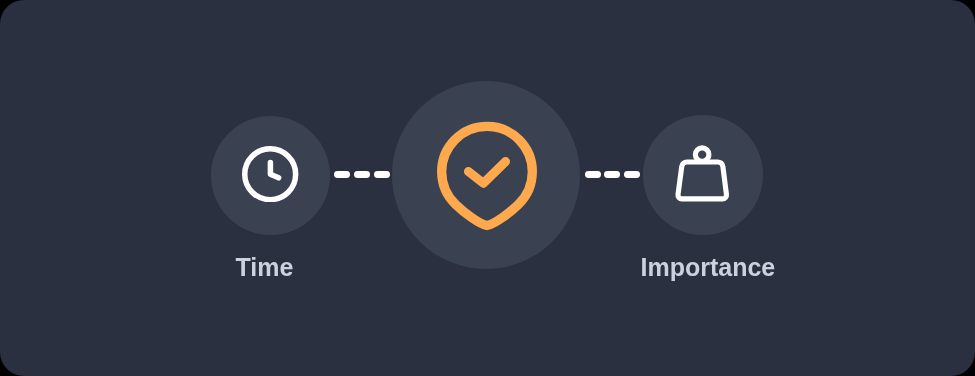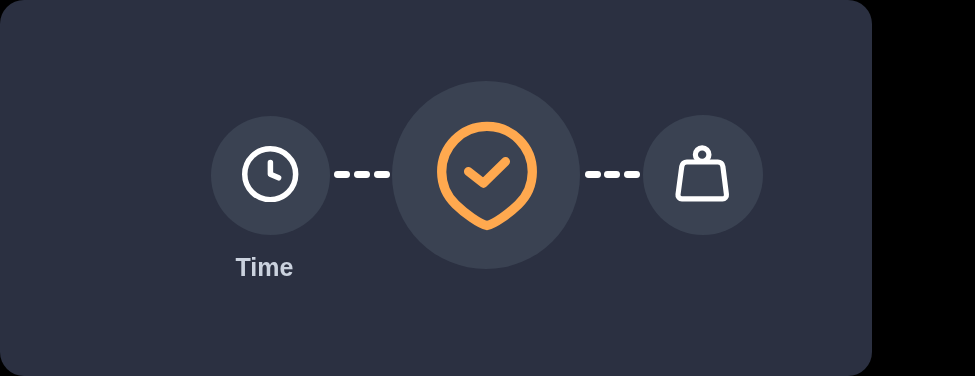--- a/index.html
+++ b/index.html
@@ -1,18 +1,18 @@
 <!DOCTYPE html>
 <html><head>
 <meta charset="utf-8">
 <title>Criteria</title>
 <style>
   html,body{margin:0;padding:0;background:#000;}
   body{width:975px;height:376px;overflow:hidden;font-family:"Liberation Sans",sans-serif;}
-  .panel{position:absolute;left:0;top:0;width:872px;height:376px;background:#2b3041;border-radius:24px;overflow:hidden;}
+  .panel{position:absolute;left:0;top:0;width:975px;height:376px;background:#2b3041;border-radius:24px;overflow:hidden;}
   .node{position:absolute;border-radius:50%;background:#3a4252;}
   #node-time{left:211px;top:115.5px;width:119px;height:119px;}
   #node-priority{left:392px;top:81px;width:188px;height:188px;}
   #node-importance{left:642.5px;top:114.5px;width:120px;height:120px;}
   .icon{position:absolute;}
   #icon-clock{left:242.2px;top:145.9px;}
   #icon-pin{left:431.5px;top:117.5px;}
   #icon-weight{left:673px;top:143px;}
   .label{position:absolute;font-weight:bold;font-size:25px;color:#cbd2de;white-space:nowrap;line-height:1;transform:translateZ(0);}
   #label-time{left:235.5px;top:255.1px;}
@@ -52,14 +52,15 @@
     <div class="dash"></div>
   </div>
 
   <div class="dashes" id="dashes-right">
     <div class="dash"></div>
     <div class="dash"></div>
     <div class="dash"></div>
   </div>
 
   <div class="label" id="label-time">Time</div>
+  <div class="label" id="label-importance">Importance</div>
 
 </div>
 
 </body></html>

